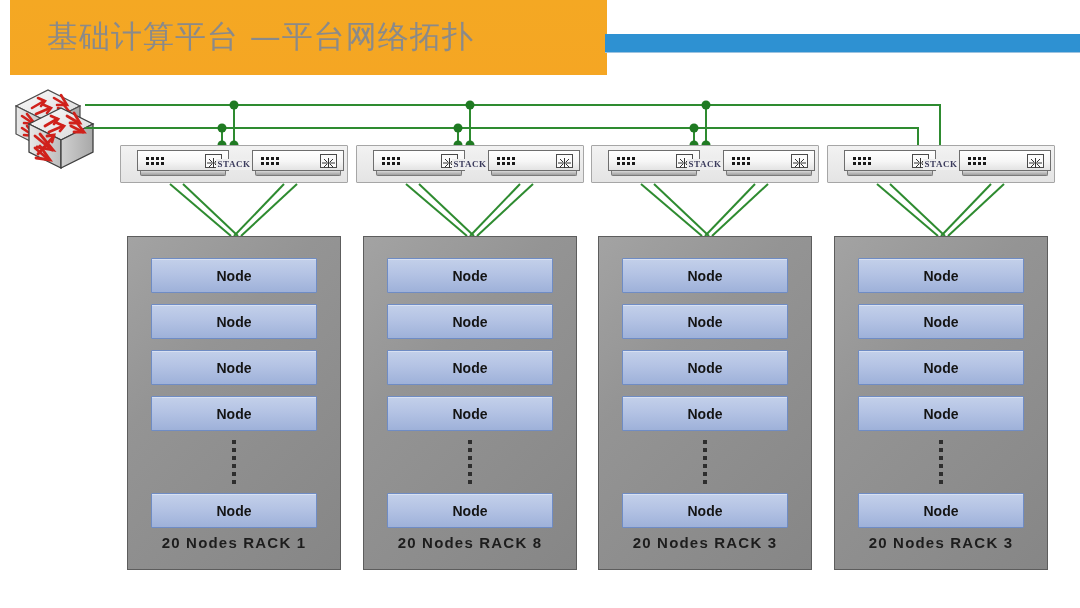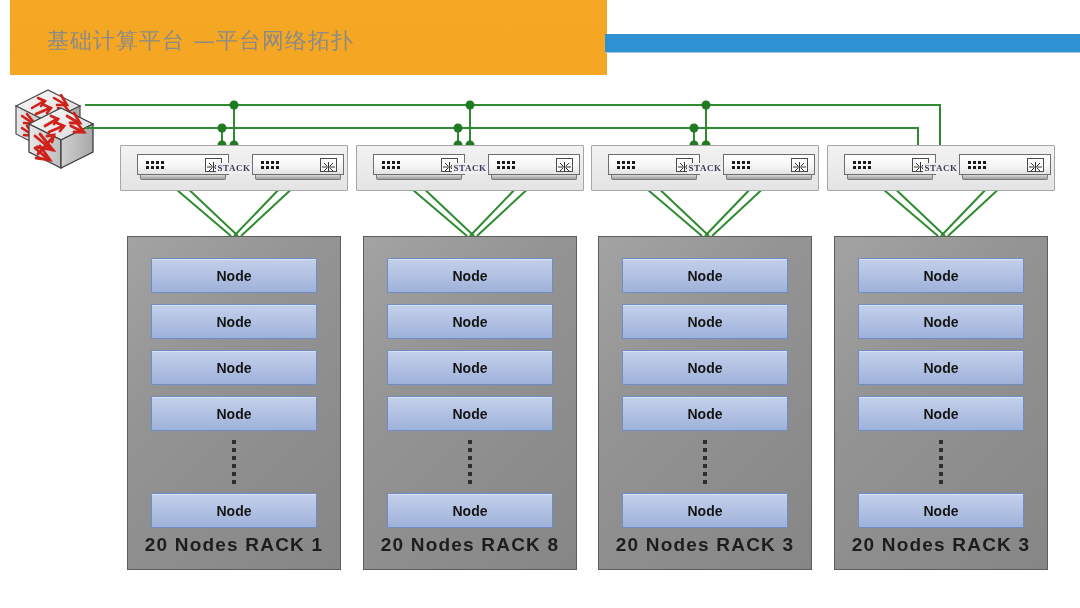--- a/index.html
+++ b/index.html
@@ -19,22 +19,22 @@
   
   .title-banner {
     position: absolute;
     left: 10px; top: 0;
     width: 597px; height: 75px;
     background: #f5a623;
     background: linear-gradient(180deg,#f4a823 0%, #f5a623 100%);
   }
   .title-text {
     position: absolute;
-    left: 47px; top: 26px;
-    font-size: 22px;
+    left: 47px; top: 16px;
+    font-size: 31px;
     letter-spacing: 1px;
     color: #8a8a8a;
     font-family: "DejaVu Sans", sans-serif;
     white-space: nowrap;
   }
   .blue-bar {
     position: absolute;
     left: 605px; top: 34px;
     width: 475px; height: 19px;
     background: #2e91d2;
@@ -53,21 +53,21 @@
     position: absolute;
     left: 0; top: 0;
     width: 1080px; height: 608px;
     pointer-events: none;
   }
 
   
   .switch-shelf {
     position: absolute;
     top: 145px;
-    width: 228px; height: 46px;
+    width: 228px; height: 38px;
     background: linear-gradient(180deg,#f2f2f2 0%, #e4e4e4 100%);
     border: 1px solid #a6a6a6;
     border-radius: 1px;
     display: flex;
     align-items: center;
     justify-content: space-between;
     padding: 0 16px;
   }
   .switch-unit {
     position: relative;
@@ -172,21 +172,21 @@
     align-items: center;
   }
   .ellipsis i {
     display: block;
     width: 4px; height: 4px;
     background: #2e2e2e;
   }
   .node-last { margin-top: 9px; }
   .rack-label {
     margin-top: 6px;
-    font-size: 19px;
+    font-size: 15px;
     font-weight: bold;
     color: #1d1d1d;
     letter-spacing: 1.2px;
     font-family: "Liberation Sans", sans-serif;
     white-space: nowrap;
   }
 </style>
 </head>
 <body>
 

